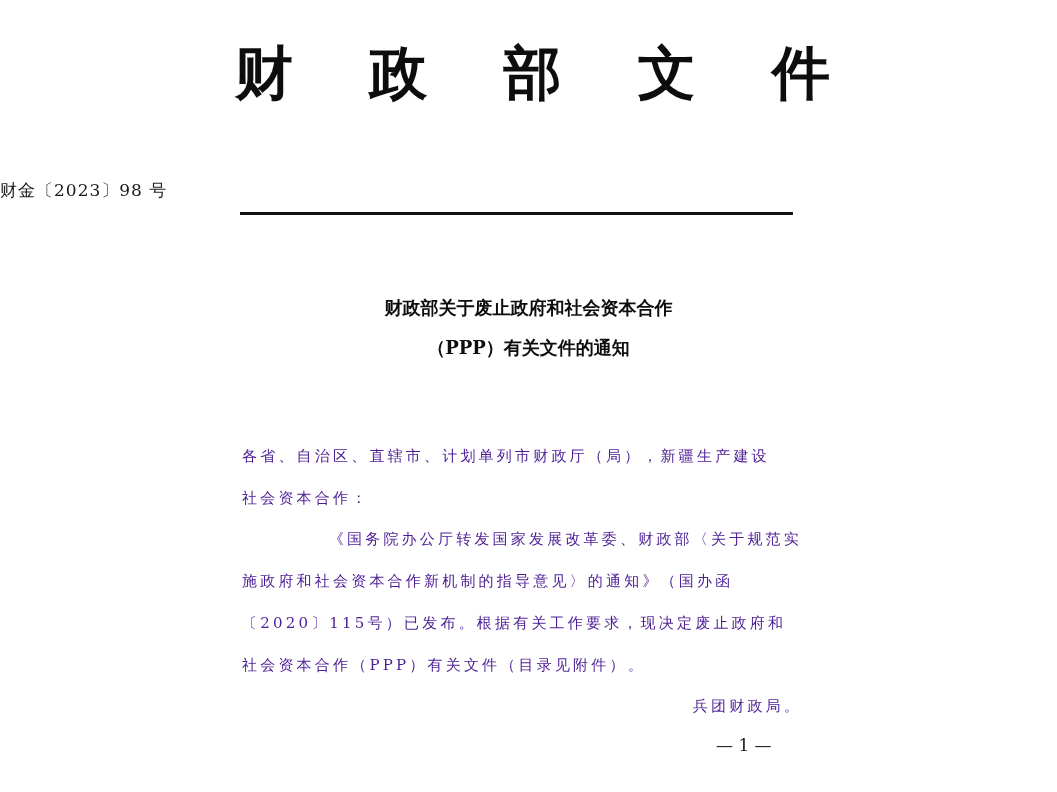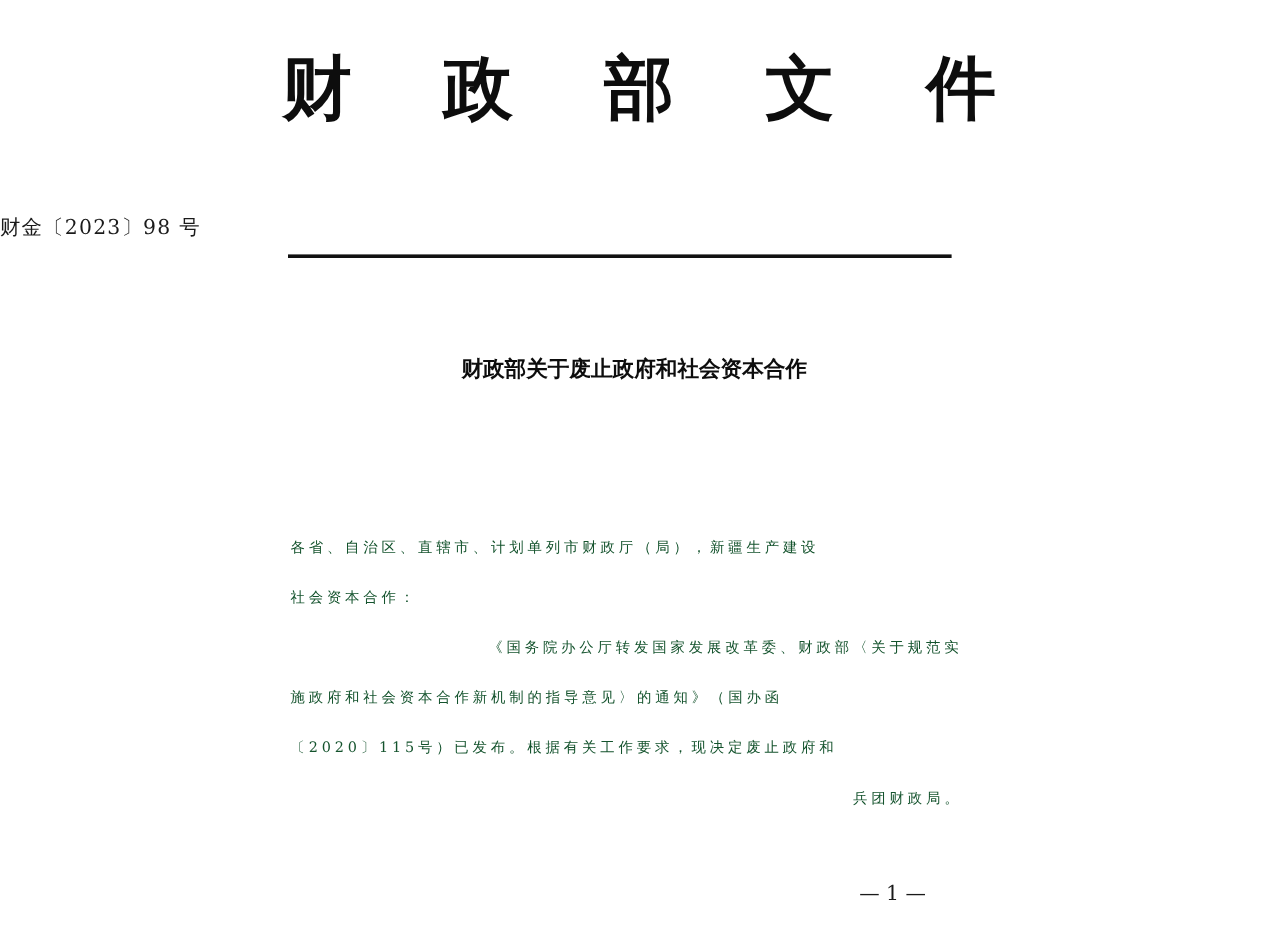--- a/index.html
+++ b/index.html
@@ -61,23 +61,23 @@
       font-weight: bold;
       line-height: 40px;
       color: #0d0d0d;
     }
     .title .line { display: block; }
     .body-text {
       position: absolute;
       left: 242px;
       top: 436px;
       width: 560px;
-      font-size: 12px;
+      font-size: 15px;
       line-height: 41.7px;
-      color: #14532d;
+      color: #4c1d95;
     }
     .body-text .ln {
       display: block;
       white-space: nowrap;
       letter-spacing: 3.2px;
     }
     .body-text .indent { padding-left: 36px; text-align: right; }
     .page-number {
       position: absolute;
       left: 716px;
@@ -94,26 +94,28 @@
 <div class="page">
 
   <div class="masthead">财 政 部 文 件</div>
 
   <div class="doc-number">财金〔2023〕98 号</div>
 
   <div class="rule"></div>
 
   <div class="title">
     <span class="line">财政部关于废止政府和社会资本合作</span>
+    <span class="line">（PPP）有关文件的通知</span>
   </div>
 
   <div class="body-text">
     <span class="ln">各省、自治区、直辖市、计划单列市财政厅（局），新疆生产建设</span>
     <span class="ln">社会资本合作：</span>
     <span class="ln indent">《国务院办公厅转发国家发展改革委、财政部〈关于规范实</span>
     <span class="ln">施政府和社会资本合作新机制的指导意见〉的通知》（国办函</span>
     <span class="ln">〔2020〕115号）已发布。根据有关工作要求，现决定废止政府和</span>
+    <span class="ln">社会资本合作（PPP）有关文件（目录见附件）。</span>
     <span class="ln indent">兵团财政局。</span>
   </div>
 
   <div class="page-number">— 1 —</div>
 
 </div>
 
 </body></html>

